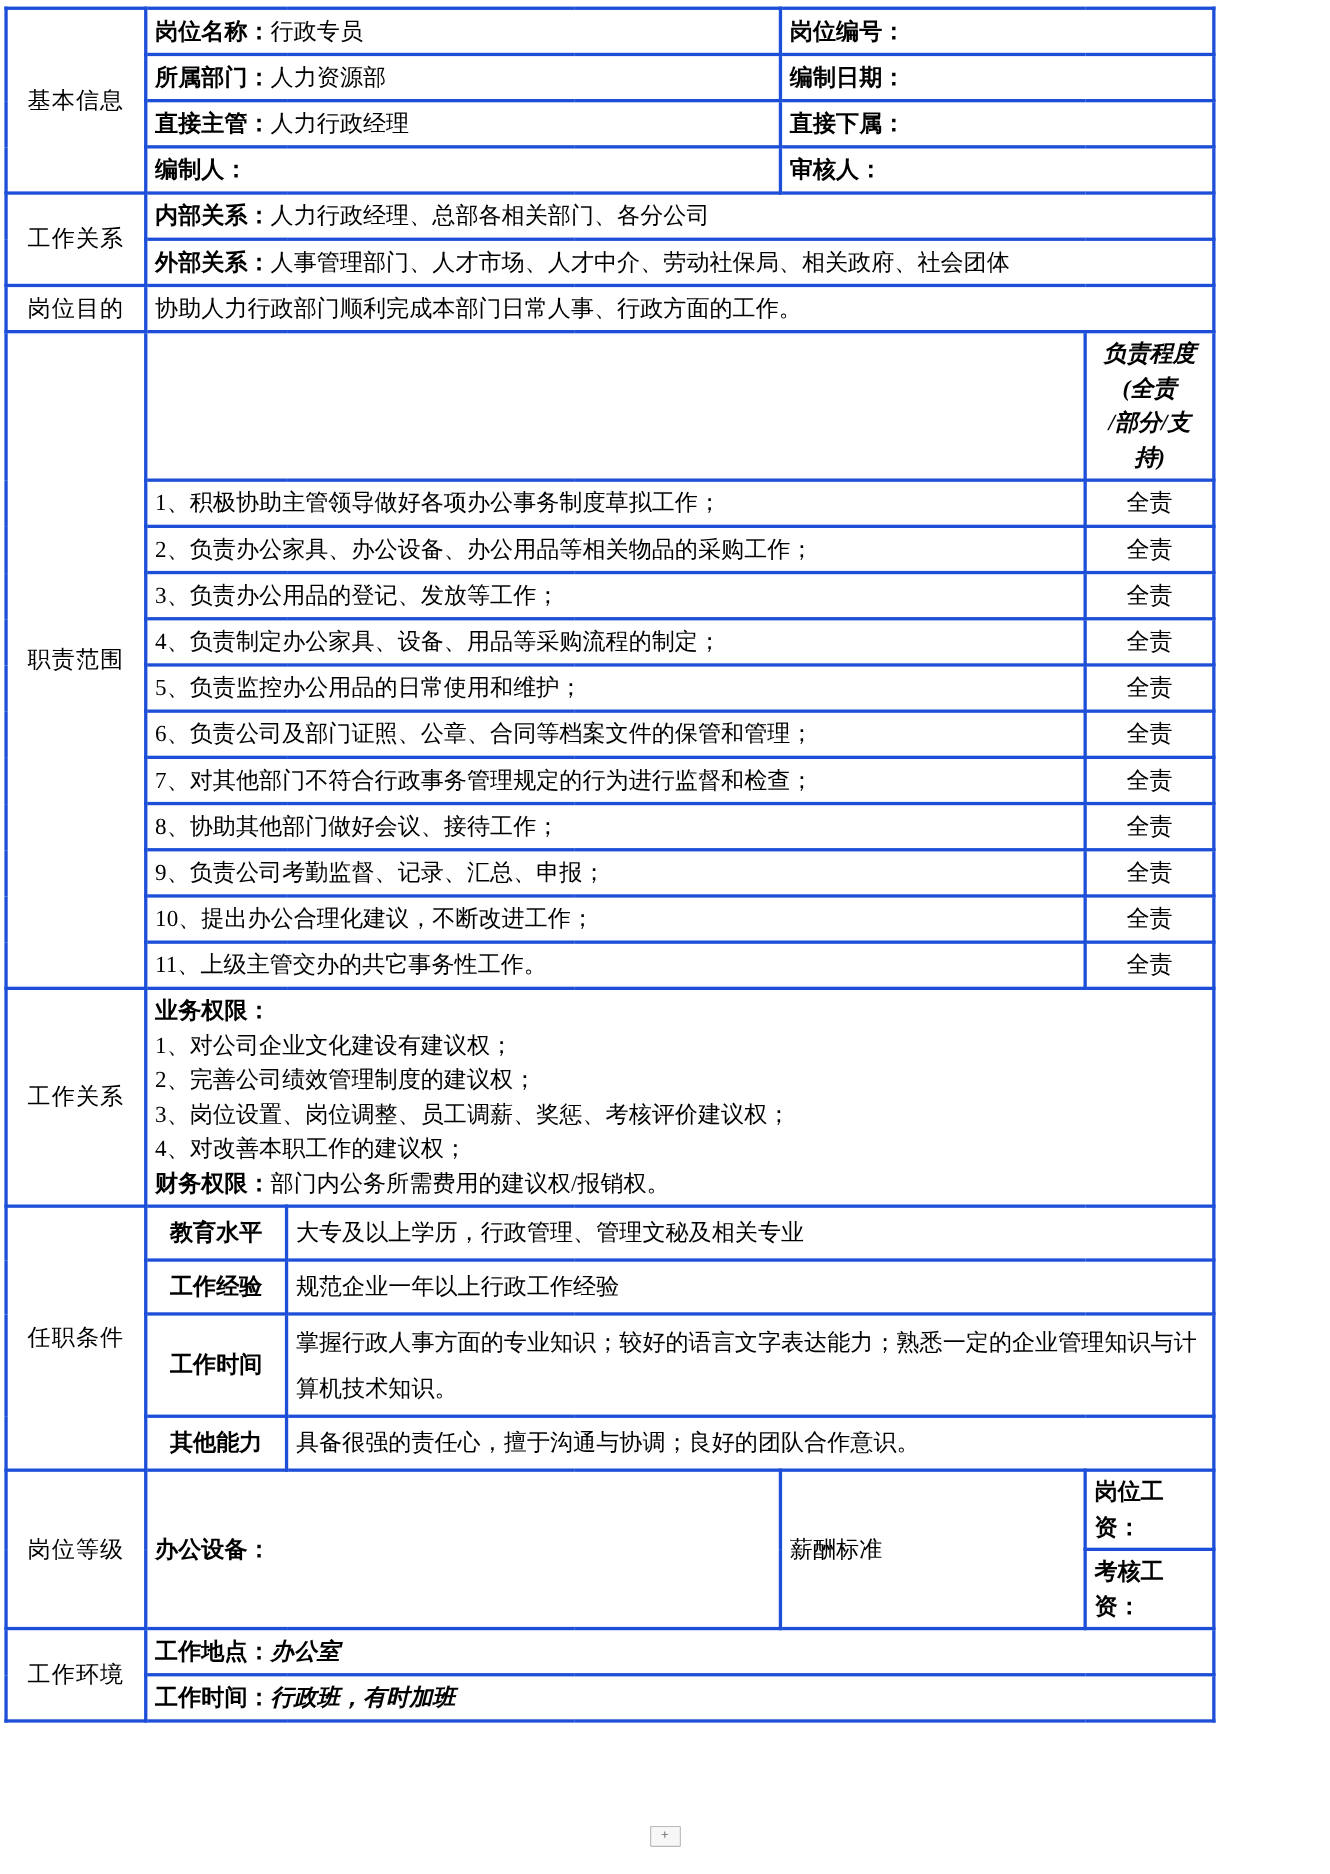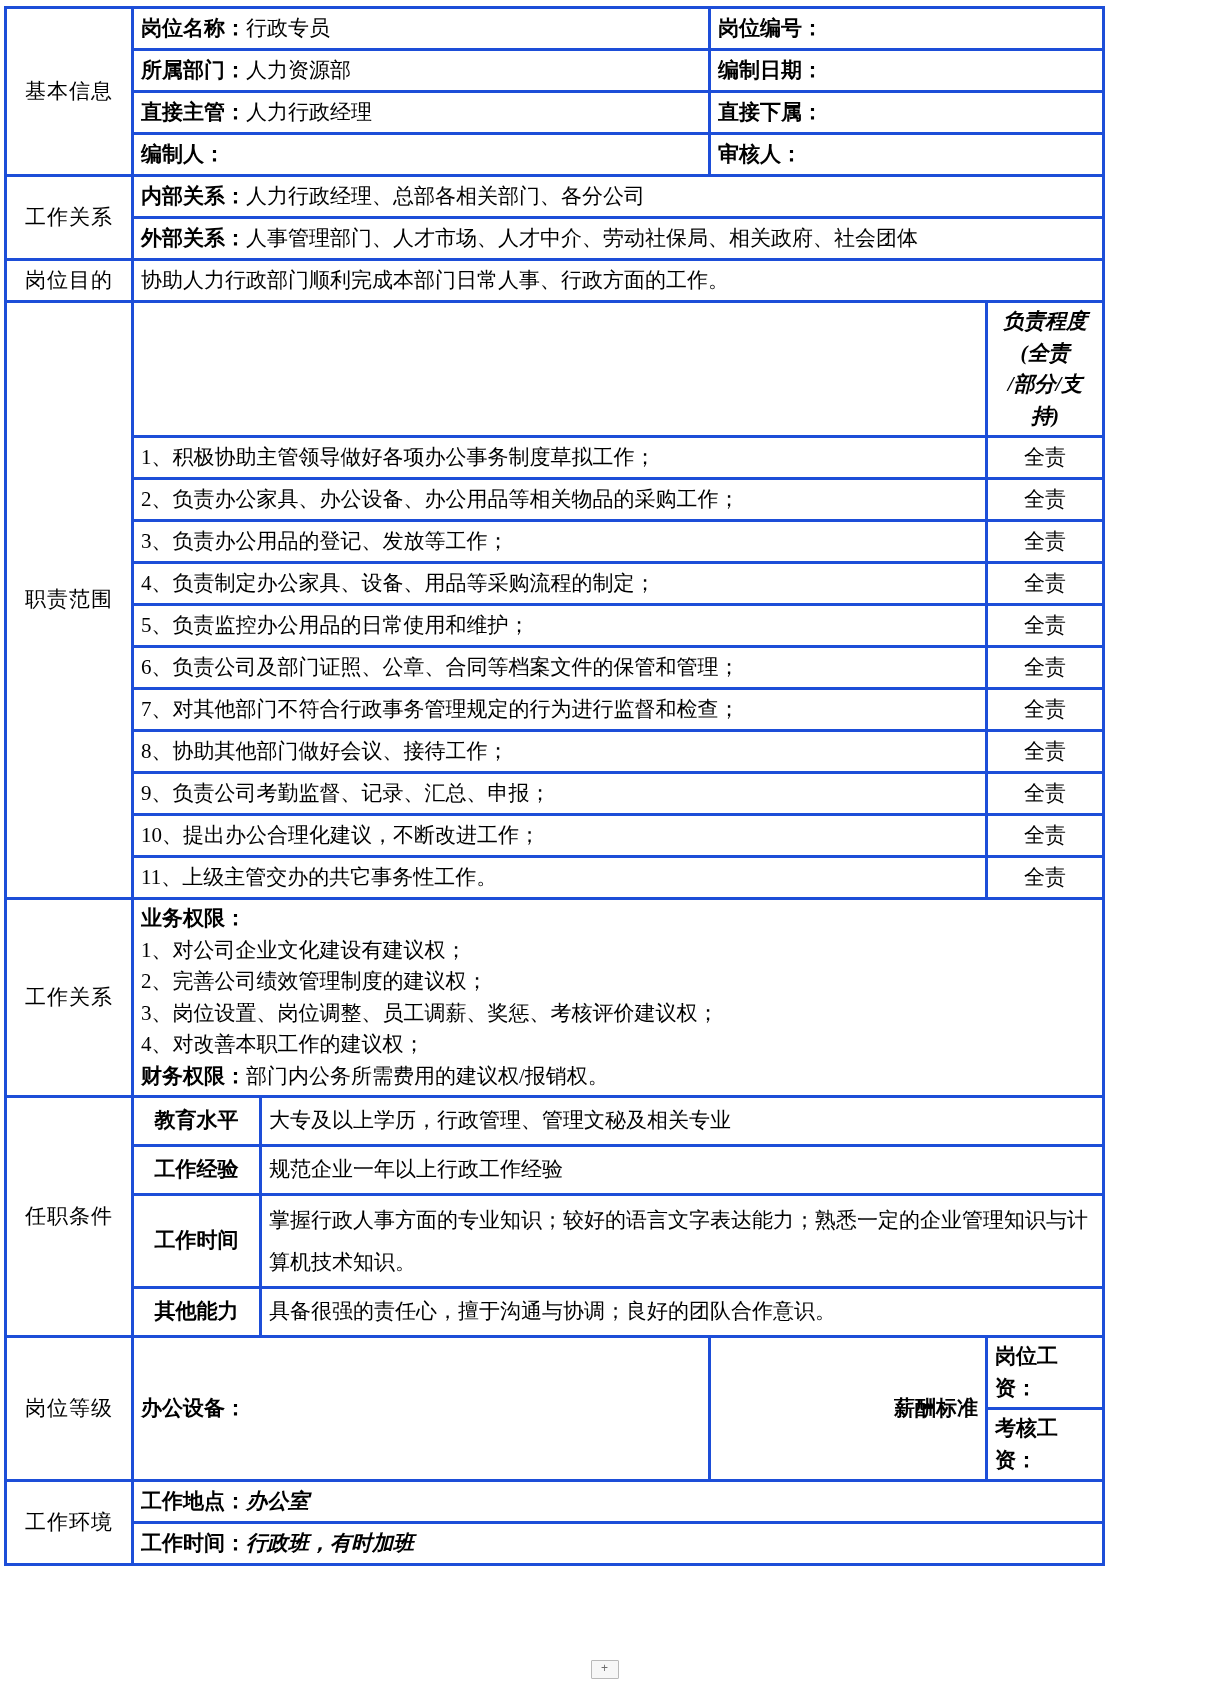--- a/index.html
+++ b/index.html
@@ -89,22 +89,22 @@
   .qual-val {
     padding-left: 10px;
     line-height: 1.75;
     margin-left: 36px;
   }
 
   
   .grade-val { padding-left: 12px; font-weight: bold; font-size: 21.5px; }
   .sal-label {
     width: 118px;
-    text-align: right;
-    font-weight: bold;
+    text-align: left;
+    font-weight: normal;
     font-size: 21.5px;
   }
   .sal-sub { font-weight: bold; padding-left: 10px; }
 
   .env-line { font-weight: bold; padding-left: 10px; }
   .env-line .envval { font-weight: bold; font-style: italic; }
 
   
   .plus-bar {
     position: absolute;

